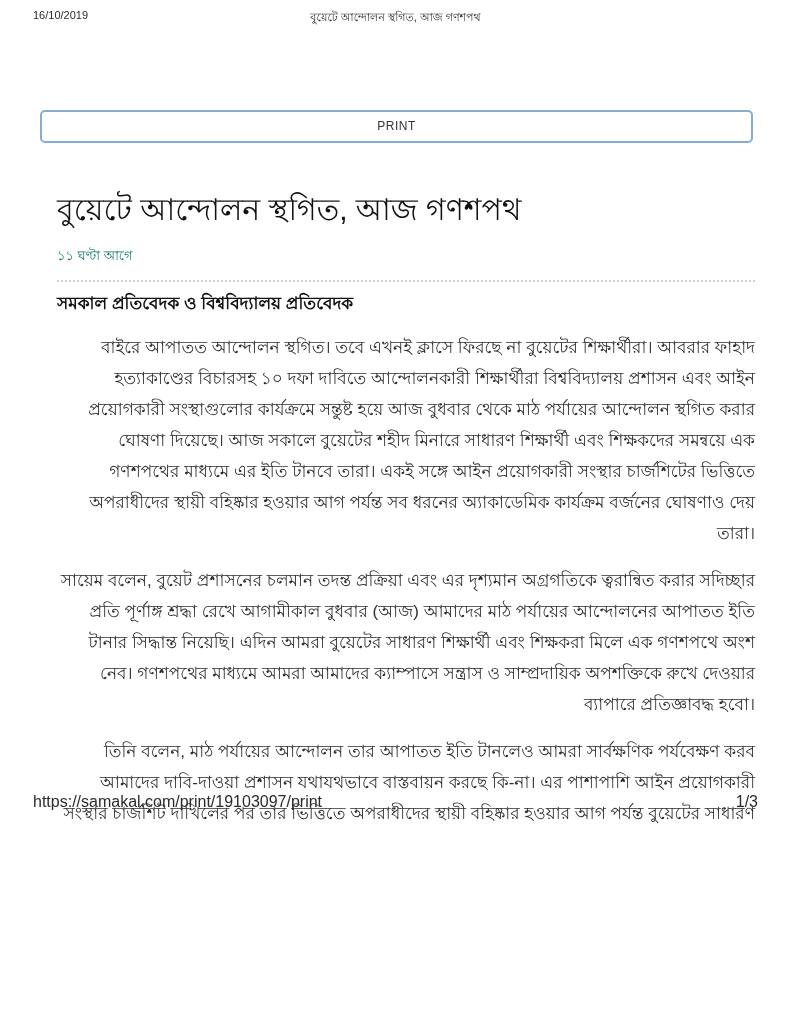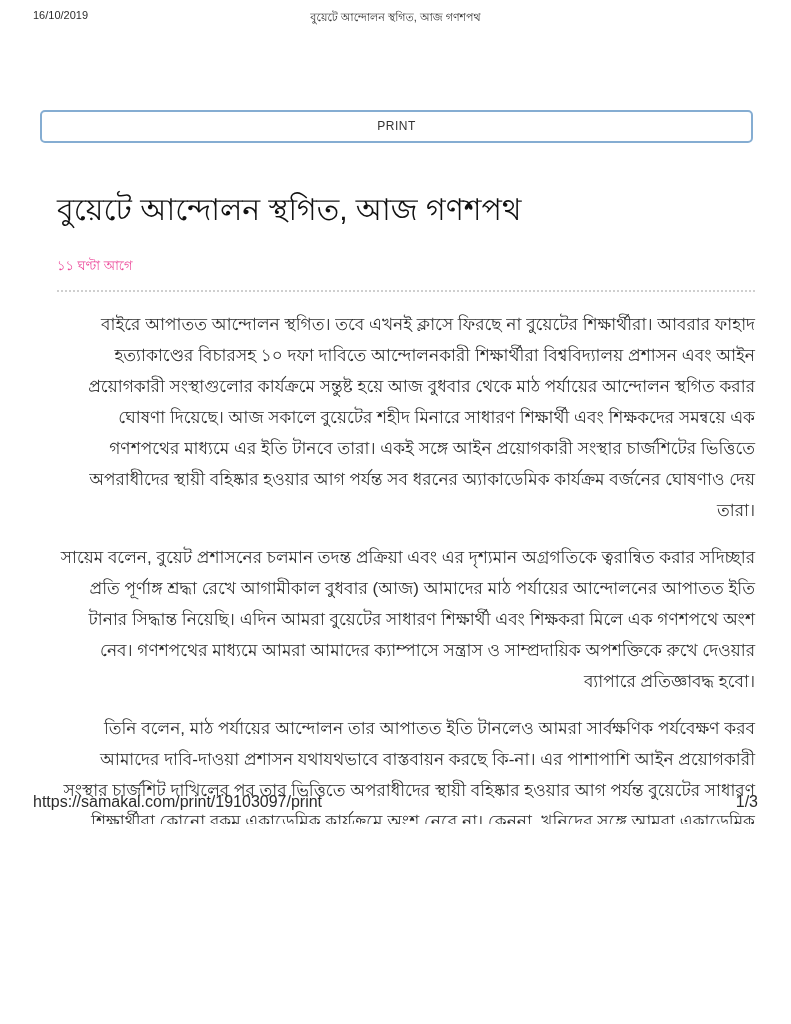--- a/index.html
+++ b/index.html
@@ -64,24 +64,24 @@
     letter-spacing: -1px;
   }
   .headline {
     font-size: 30px;
     line-height: 42px;
     margin-top: 4px;
     font-weight: 400;
     color: #111111;
   }
   .timestamp {
-    margin-top: 27px;
+    margin-top: 17px;
     font-size: 13px;
     line-height: 16px;
-    color: #ec4899;
+    color: #0f766e;
   }
   .divider {
     margin-top: 16px;
     border: 0;
     border-top: 2px dotted #cfcfcf;
     height: 0;
   }
   .byline {
     margin-top: 11px;
     font-size: 17px;
@@ -120,20 +120,21 @@
     <span class="date">16/10/2019</span>
     <span class="doc-title">বুয়েটে আন্দোলন স্থগিত, আজ গণশপথ</span>
   </div>
 
   <button class="print-button">PRINT</button>
 
   <div class="content">
     <h1 class="headline">বুয়েটে আন্দোলন স্থগিত, আজ গণশপথ</h1>
     <div class="timestamp">১১ ঘণ্টা আগে</div>
     <hr class="divider">
+    <div class="byline">সমকাল প্রতিবেদক ও বিশ্ববিদ্যালয় প্রতিবেদক</div>
     <div class="body-text">
       <p>বাইরে আপাতত আন্দোলন স্থগিত। তবে এখনই ক্লাসে ফিরছে না বুয়েটের শিক্ষার্থীরা। আবরার ফাহাদ হত্যাকাণ্ডের বিচারসহ ১০ দফা দাবিতে আন্দোলনকারী শিক্ষার্থীরা বিশ্ববিদ্যালয় প্রশাসন এবং আইন প্রয়োগকারী সংস্থাগুলোর কার্যক্রমে সন্তুষ্ট হয়ে আজ বুধবার থেকে মাঠ পর্যায়ের আন্দোলন স্থগিত করার ঘোষণা দিয়েছে। আজ সকালে বুয়েটের শহীদ মিনারে সাধারণ শিক্ষার্থী এবং শিক্ষকদের সমন্বয়ে এক গণশপথের মাধ্যমে এর ইতি টানবে তারা। একই সঙ্গে আইন প্রয়োগকারী সংস্থার চার্জশিটের ভিত্তিতে অপরাধীদের স্থায়ী বহিষ্কার হওয়ার আগ পর্যন্ত সব ধরনের অ্যাকাডেমিক কার্যক্রম বর্জনের ঘোষণাও দেয় তারা।</p>
       <p>সায়েম বলেন, বুয়েট প্রশাসনের চলমান তদন্ত প্রক্রিয়া এবং এর দৃশ্যমান অগ্রগতিকে ত্বরান্বিত করার সদিচ্ছার প্রতি পূর্ণাঙ্গ শ্রদ্ধা রেখে আগামীকাল বুধবার (আজ) আমাদের মাঠ পর্যায়ের আন্দোলনের আপাতত ইতি টানার সিদ্ধান্ত নিয়েছি। এদিন আমরা বুয়েটের সাধারণ শিক্ষার্থী এবং শিক্ষকরা মিলে এক গণশপথে অংশ নেব। গণশপথের মাধ্যমে আমরা আমাদের ক্যাম্পাসে সন্ত্রাস ও সাম্প্রদায়িক অপশক্তিকে রুখে দেওয়ার ব্যাপারে প্রতিজ্ঞাবদ্ধ হবো।</p>
       <p>তিনি বলেন, মাঠ পর্যায়ের আন্দোলন তার আপাতত ইতি টানলেও আমরা সার্বক্ষণিক পর্যবেক্ষণ করব আমাদের দাবি-দাওয়া প্রশাসন যথাযথভাবে বাস্তবায়ন করছে কি-না। এর পাশাপাশি আইন প্রয়োগকারী সংস্থার চার্জশিট দাখিলের পর তার ভিত্তিতে অপরাধীদের স্থায়ী বহিষ্কার হওয়ার আগ পর্যন্ত বুয়েটের সাধারণ শিক্ষার্থীরা কোনো রকম একাডেমিক কার্যক্রমে অংশ নেবে না। কেননা, খুনিদের সঙ্গে আমরা একাডেমিক কালচার শেয়ার করব না।</p>
 
     </div>
   </div>
 
   <div class="doc-footer">
     <span class="url">https://samakal.com/print/19103097/print</span>

